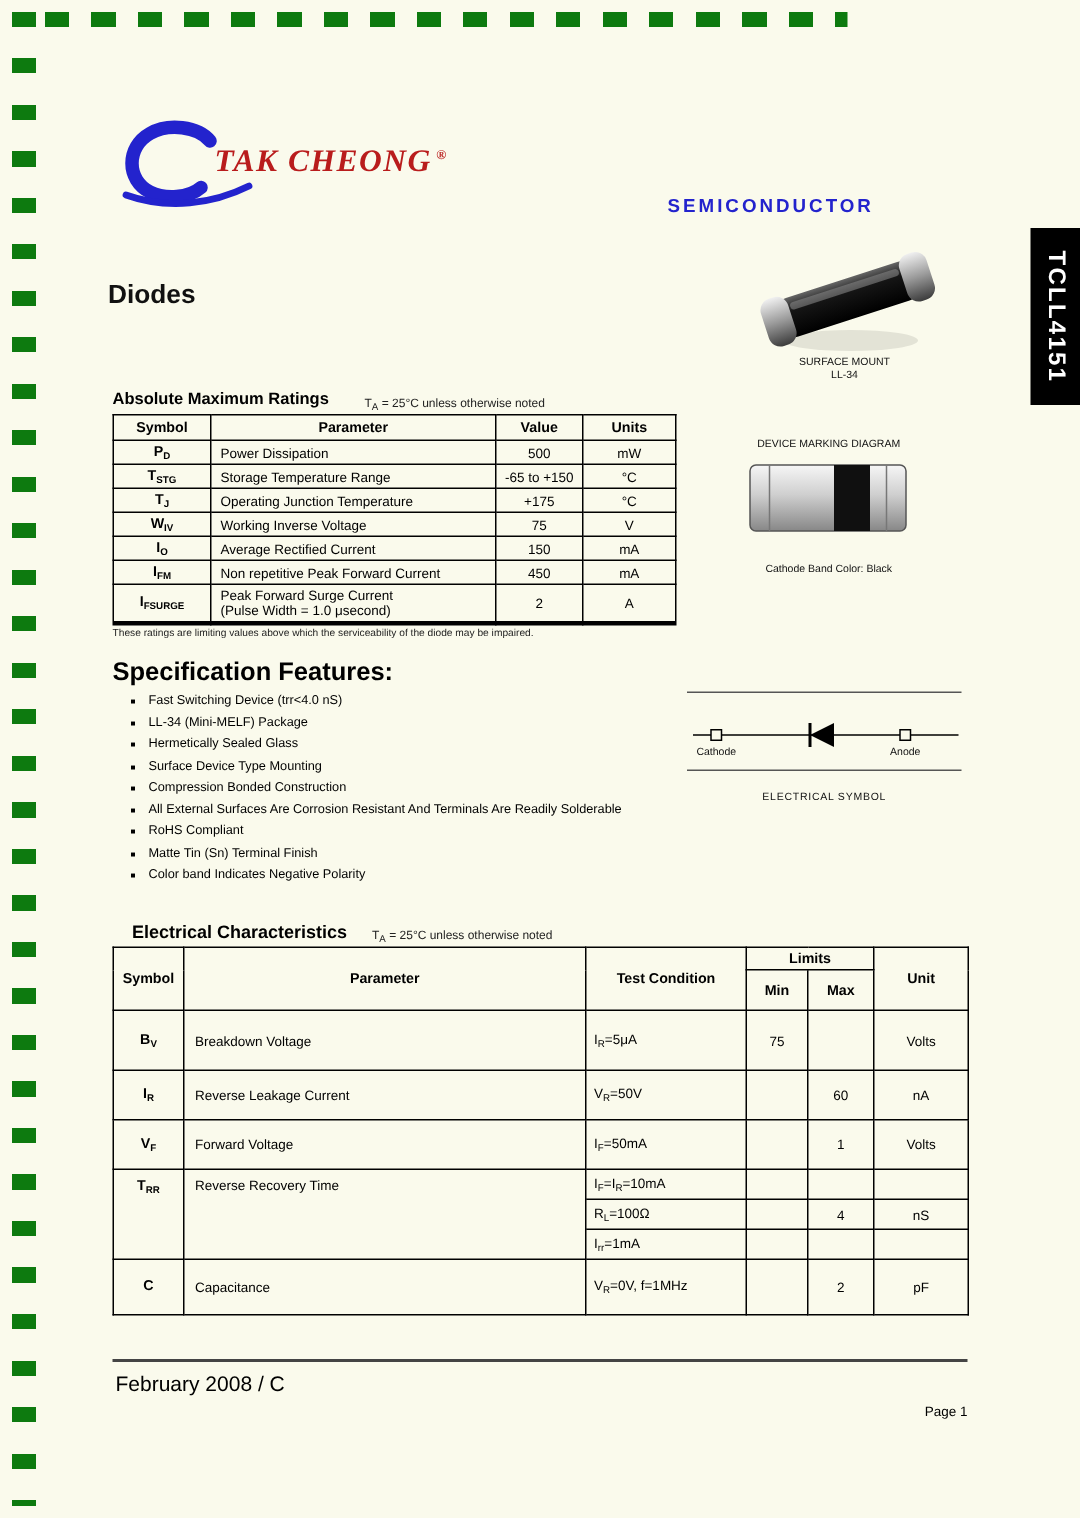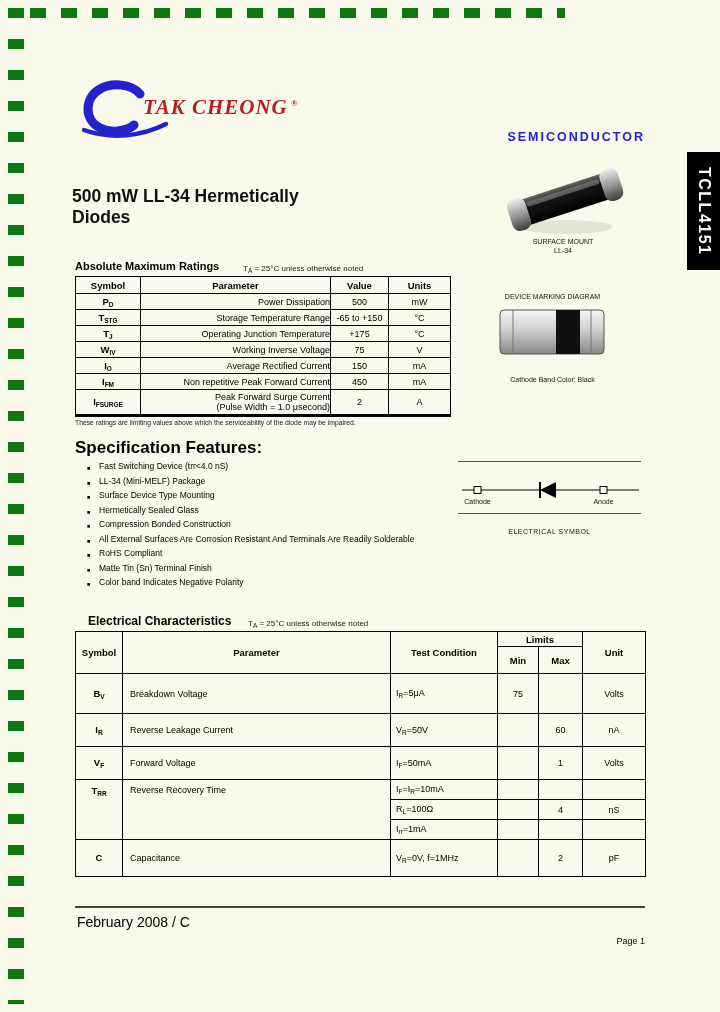--- a/index.html
+++ b/index.html
@@ -8,42 +8,42 @@
   .abs{position:absolute;}
 
   .strip-left{left:8px;top:8px;width:16px;height:996px;
     background:repeating-linear-gradient(to bottom,#0d7a0f 0 10px,transparent 10px 31px);}
   .strip-top{left:30px;top:8px;width:535px;height:10px;
     background:repeating-linear-gradient(to right,#0d7a0f 0 16px,transparent 16px 31px);}
 
   .brand{left:143px;top:95px;font-family:"Liberation Serif",serif;font-style:italic;
     font-weight:bold;font-size:21px;color:#b91c1c;letter-spacing:1px;}
   .brand sup{font-size:9px;font-style:normal;margin-left:3px;}
-  .semicon{left:445px;top:130px;width:200px;text-align:right;font-weight:bold;
+  .semicon{left:445px;top:130px;width:200px;font-weight:bold;
     font-size:12.5px;letter-spacing:2px;color:#2323cd;}
 
   .parttab{left:687px;top:152px;width:33px;height:118px;background:#000;
     display:flex;align-items:center;justify-content:center;}
   .parttab span{writing-mode:vertical-rl;color:#fff;font-weight:bold;font-size:16px;letter-spacing:1.5px;}
 
   .title{left:72px;top:186px;font-size:17.5px;font-weight:bold;line-height:21px;color:#111;}
 
   .sec-title{font-weight:bold;font-size:11px;}
   .cond{font-size:8px;color:#222;}
   .sb{font-size:6.5px;vertical-align:-2px;}
 
   table{border-collapse:collapse;table-layout:fixed;}
   th,td{overflow:hidden;}
 
   .t1{left:75px;top:276px;width:375px;font-size:9px;border:1px solid #000;border-bottom:3px solid #000;}
   .t1 th,.t1 td{border:1px solid #000;}
   .t1 thead th{height:17px;font-size:9.5px;border-bottom:1.5px solid #000;}
   .t1 td{height:16px;padding:0;}
   .t1 .sym{font-weight:bold;text-align:center;font-size:9.5px;}
-  .t1 .param{text-align:right;padding-left:21px;}
+  .t1 .param{text-align:left;padding-left:6px;}
   .t1 .ctr{text-align:center;}
   .note{left:75px;top:419px;width:390px;font-size:6.8px;color:#222;}
 
   .t2{left:75px;top:631px;width:570px;font-size:9px;border:1.5px solid #000;}
   .t2 th,.t2 td{border:1px solid #000;}
   .t2 thead th{font-size:9.5px;}
   .t2 thead tr:first-child th{height:15px;}
   .t2 thead tr:last-child th{height:27px;}
   .t2 .sym{font-weight:bold;text-align:center;font-size:9.5px;}
   .t2 .param{text-align:left;padding-left:7px;}
@@ -75,21 +75,20 @@
   <path d="M8 50 C36 60 66 56 90 44" fill="none" stroke="#2323cd" stroke-width="4.5" stroke-linecap="round"></path>
 </svg>
 <div class="abs brand"><span>TAK CHEONG</span><sup>®</sup></div>
 <div class="abs semicon">SEMICONDUCTOR</div>
 
 <div class="abs parttab">
   <span>TCLL4151</span>
 </div>
 
 <div class="abs title">
-  <div>500 mW LL-34 Hermetically</div>
   <div>Diodes</div>
 </div>
 
 <svg class="abs" style="left:495px;top:163px;" width="140" height="78" viewBox="0 0 140 78">
   <defs>
     <linearGradient id="gBody" x1="0" y1="0" x2="0" y2="1">
       <stop offset="0" stop-color="#666"></stop>
         <stop offset="0.35" stop-color="#151515"></stop>
         <stop offset="1" stop-color="#000"></stop>
     </linearGradient>
@@ -191,22 +190,22 @@
   <line x1="21" y1="6" x2="21" y2="50" stroke="#777"></line>
   <line x1="99" y1="6" x2="99" y2="50" stroke="#777"></line>
   <rect x="64" y="6" width="24" height="44" fill="#101010"></rect>
 </svg>
 <div class="abs tiny ctrtxt" style="left:460px;top:376px;width:185px;">Cathode Band Color: Black</div>
 
 <div class="abs features-title">Specification Features:</div>
 <ul class="abs features">
   <li>Fast Switching Device (trr&lt;4.0 nS)</li>
   <li>LL-34 (Mini-MELF) Package</li>
+  <li>Hermetically Sealed Glass</li>
   <li>Surface Device Type Mounting</li>
-  <li>Hermetically Sealed Glass</li>
   <li>Compression Bonded Construction</li>
   <li>All External Surfaces Are Corrosion Resistant And Terminals Are Readily Solderable</li>
   <li>RoHS Compliant</li>
   <li>Matte Tin (Sn) Terminal Finish</li>
   <li>Color band Indicates Negative Polarity</li>
 </ul>
 
 <div class="abs hline" style="left:458px;top:461px;width:183px;"></div>
 <svg class="abs" style="left:458px;top:477px;" width="185" height="26" viewBox="0 0 185 26">
   <line x1="4" y1="13" x2="181" y2="13" stroke="#000" stroke-width="1"></line>

